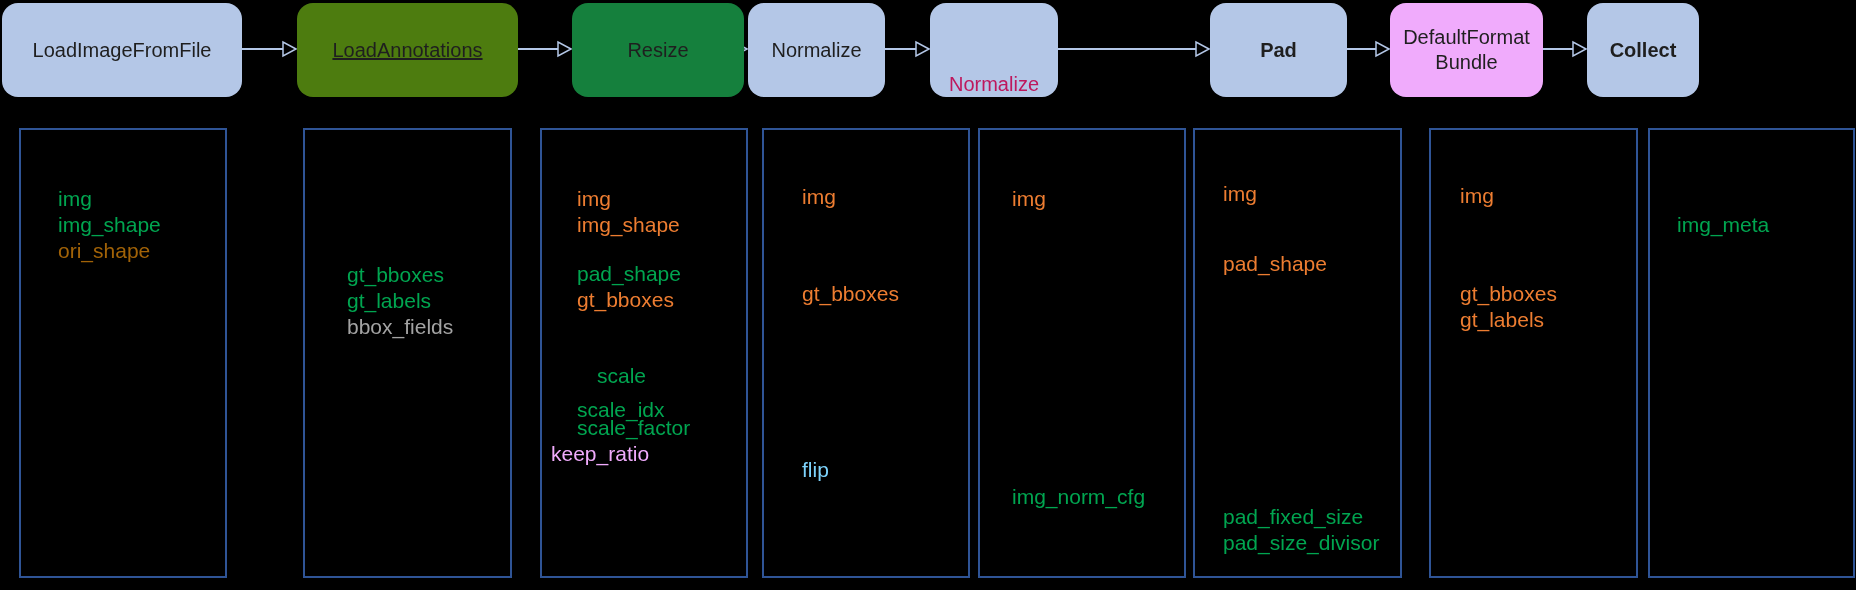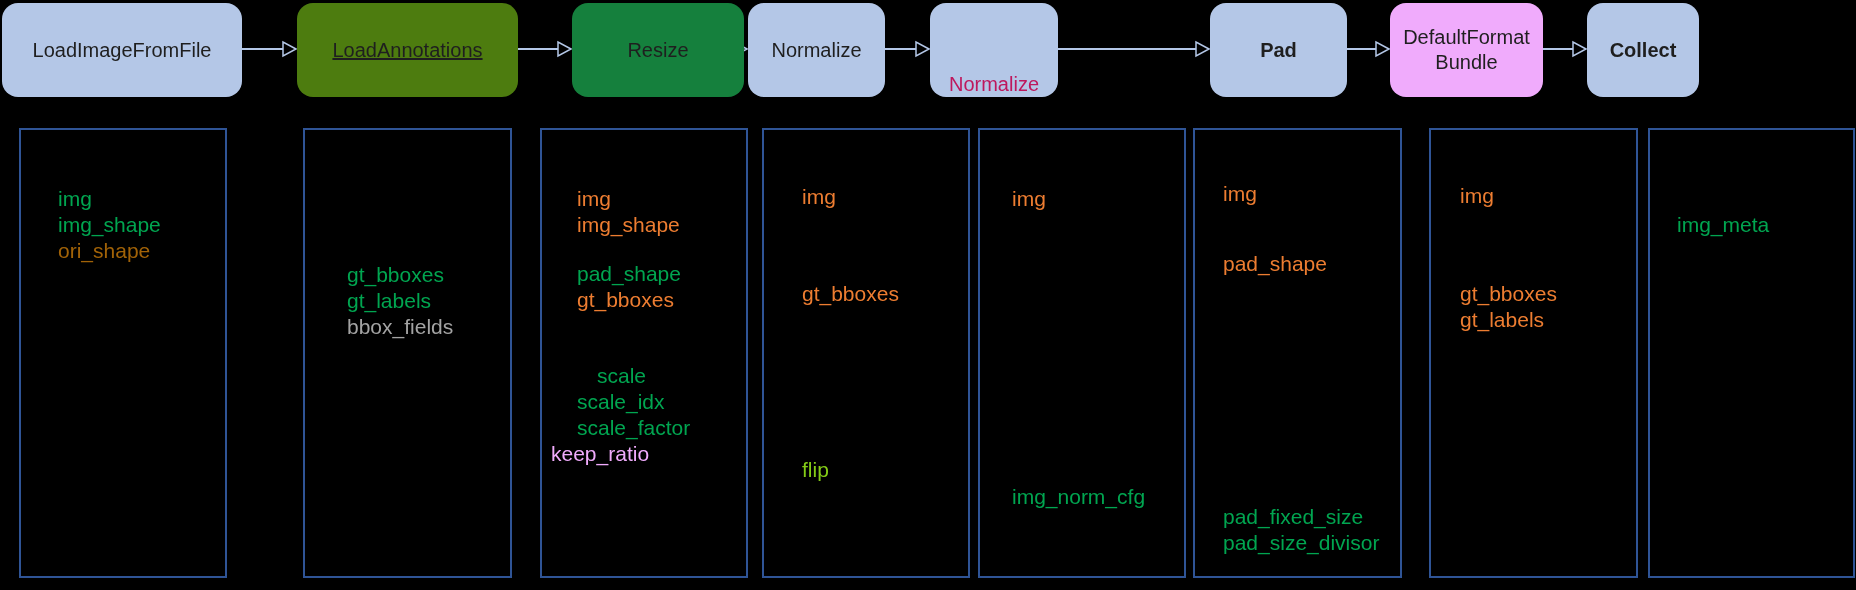--- a/index.html
+++ b/index.html
@@ -105,30 +105,30 @@
       <span class="field-item" style="left: 347px; top: 314px; color: #a3a3a3;">bbox_fields</span>
       <div class="stage-box" style="left: 572px; width: 172px; background: #15803d; color: rgb(31, 31, 31);">
         <span>Resize</span>
       </div>
       <div class="stage-panel" style="left: 540px; width: 208px; border-color: rgb(47, 84, 150);"></div>
       <span class="field-item" style="left: 577px; top: 186px; color: rgb(237, 125, 49);">img</span>
       <span class="field-item" style="left: 577px; top: 212px; color: rgb(237, 125, 49);">img_shape</span>
       <span class="field-item" style="left: 577px; top: 261px; color: rgb(0, 165, 80);">pad_shape</span>
       <span class="field-item" style="left: 577px; top: 287px; color: rgb(237, 125, 49);">gt_bboxes</span>
       <span class="field-item" style="left: 577px; top: 363px; color: rgb(0, 165, 80); margin-left: 20px;">scale</span>
-      <span class="field-item" style="left: 577px; top: 389px; color: rgb(0, 165, 80);">scale_idx</span>
+      <span class="field-item" style="left: 577px; top: 397px; color: rgb(0, 165, 80);">scale_idx</span>
       <span class="field-item" style="left: 577px; top: 415px; color: rgb(0, 165, 80);">scale_factor</span>
       <span class="field-item" style="left: 551px; top: 441px; color: #f0abfc;">keep_ratio</span>
       <div class="stage-box" style="left: 748px; width: 137px; background: rgb(180, 199, 231); color: rgb(31, 31, 31);">
         <span>Normalize</span>
       </div>
       <div class="stage-panel" style="left: 762px; width: 208px; border-color: rgb(47, 84, 150);"></div>
       <span class="field-item" style="left: 802px; top: 184px; color: rgb(237, 125, 49);">img</span>
       <span class="field-item" style="left: 802px; top: 281px; color: rgb(237, 125, 49);">gt_bboxes</span>
-      <span class="field-item" style="left: 802px; top: 457px; color: #84cc16;">flip</span>
+      <span class="field-item" style="left: 802px; top: 457px; color: #7dd3fc;">flip</span>
       <div class="stage-box" style="left: 930px; width: 128px; background: rgb(180, 199, 231); color: #be185d; align-items: flex-end;">
         <span>Normalize</span>
       </div>
       <div class="stage-panel" style="left: 978px; width: 208px; border-color: rgb(47, 84, 150);"></div>
       <span class="field-item" style="left: 1012px; top: 186px; color: rgb(237, 125, 49);">img</span>
       <span class="field-item" style="left: 1012px; top: 484px; color: rgb(0, 165, 80);">img_norm_cfg</span>
       <div class="stage-box" style="left: 1210px; width: 137px; background: rgb(180, 199, 231); color: rgb(31, 31, 31); font-weight: bold;">
         <span>Pad</span>
       </div>
       <div class="stage-panel" style="left: 1193px; width: 209px; border-color: rgb(47, 84, 150);"></div>

